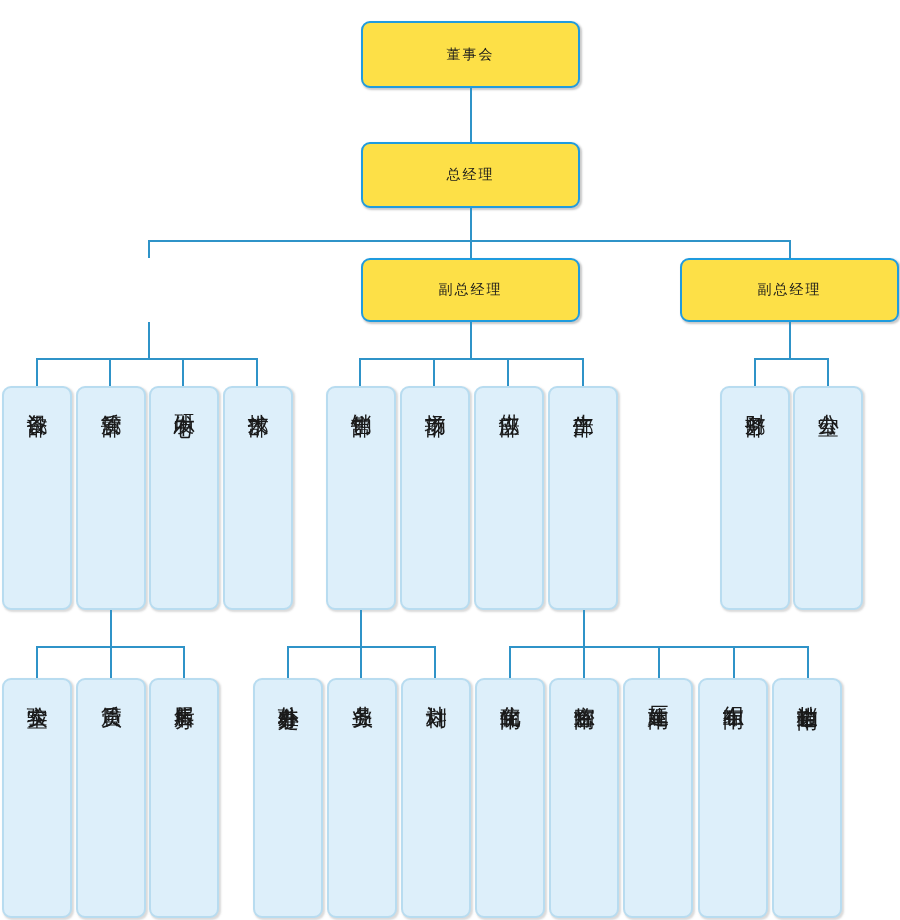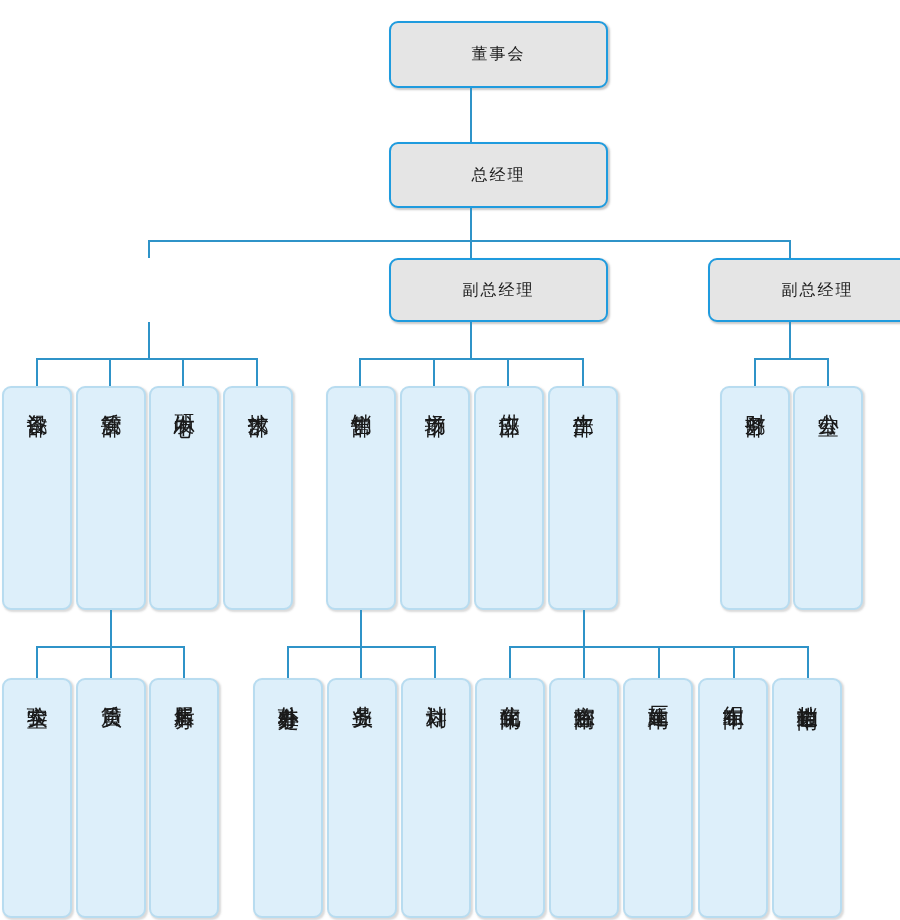--- a/index.html
+++ b/index.html
@@ -24,27 +24,26 @@
     box-sizing: border-box;
     display: flex;
     align-items: center;
     justify-content: center;
     text-align: center;
     color: #1a1a1a;
   }
 
   
   .node.tier-top {
-    background: #e5e5e5;
+    background: #fde047;
     border: 2.5px solid #1f9bde;
     border-radius: 9px;
     box-shadow: 1.5px 1.5px 2px rgba(120,120,120,0.40);
-    font-size: 16px;
+    font-size: 14px;
     letter-spacing: 2px;
-    margin-left: 28px;
   }
 
   
   .node.tier-dept,
   .node.tier-sub {
     background: #ddeffa;
     border: 2px solid #b8dcf0;
     border-radius: 9px;
     box-shadow: 1.5px 1.5px 2px rgba(150,150,150,0.35);
     align-items: flex-start;

